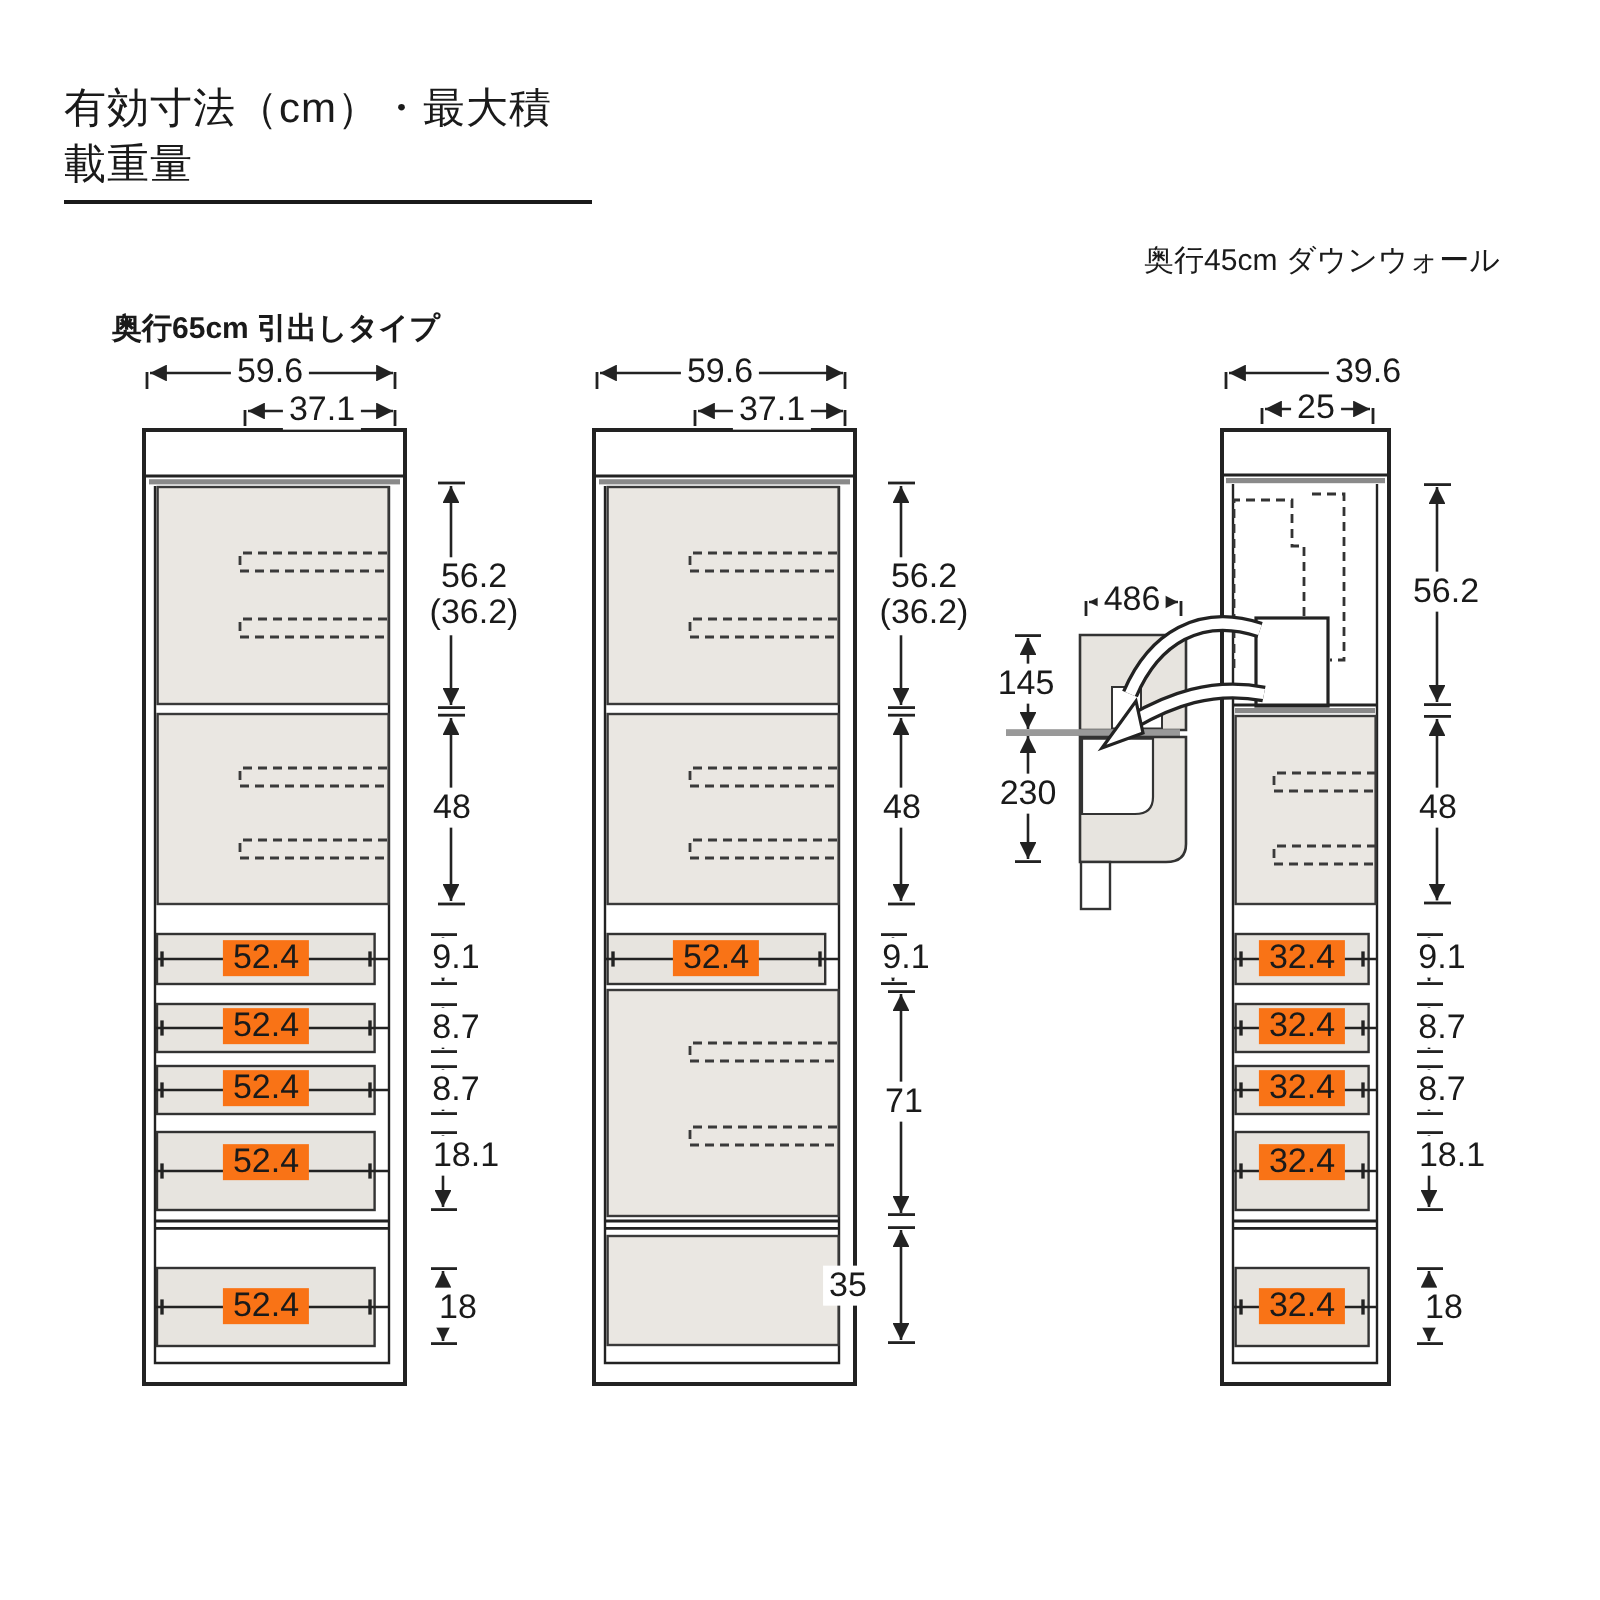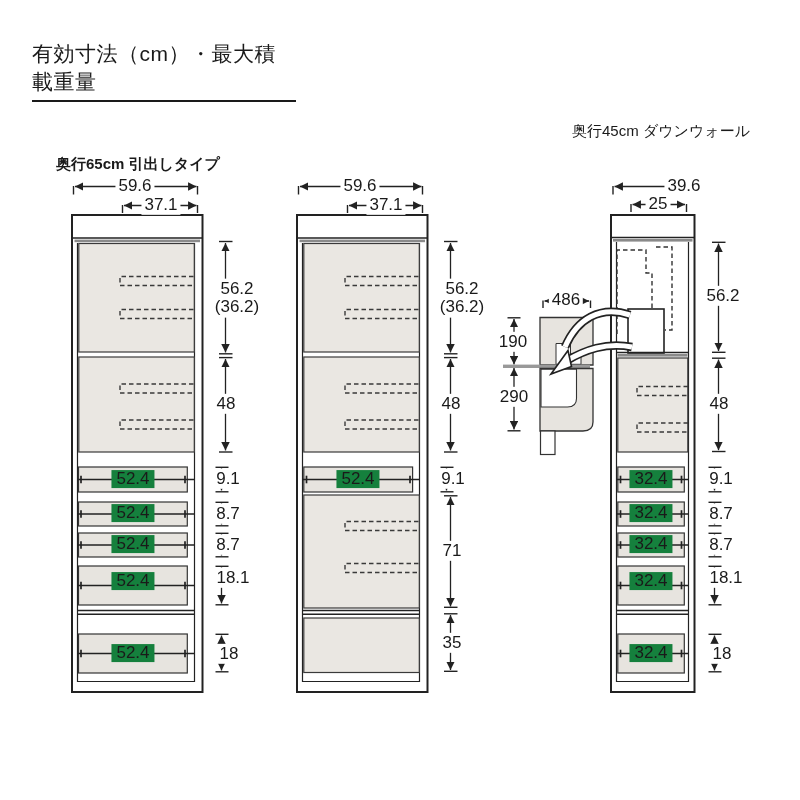--- a/index.html
+++ b/index.html
@@ -5,21 +5,21 @@
   html,body{margin:0;padding:0;background:#fff;}
   .canvas{position:relative;width:800px;height:800px;background:#fff;overflow:hidden;
           font-family:"Liberation Sans","DejaVu Sans",sans-serif;color:#1a1a1a;}
   .title{position:absolute;left:32px;top:40px;font-size:21px;font-weight:normal;
          letter-spacing:.5px;padding-bottom:4px;border-bottom:2.5px solid #1a1a1a;width:264px;}
   .hdr{position:absolute;top:121px;transform:translateX(-50%);font-size:15px;font-weight:700;white-space:nowrap;margin-top:34px;}
   .hdr3{position:absolute;top:118px;right:50px;font-size:15px;font-weight:400;line-height:26px;white-space:nowrap;}
   svg{position:absolute;left:0;top:0;}
   .n{position:absolute;transform:translate(-50%,-50%);background:#fff;font-size:17px;
      line-height:1.08;padding:1px 3px;white-space:nowrap;text-align:center;}
-  .nd{position:absolute;transform:translate(-50%,-50%);background:#15803d;font-size:17px;
+  .nd{position:absolute;transform:translate(-50%,-50%);background:#f97316;font-size:17px;
       line-height:1.05;padding:0 5px;white-space:nowrap;}
   .sec{fill:#eae7e2;stroke:#3a3a3a;stroke-width:1.2;}
   .dr{fill:#e7e4df;stroke:#333;stroke-width:1.2;}
   .dsh{fill:none;stroke:#3a3a3a;stroke-width:1.4;stroke-dasharray:4.5 3;}
   .dprof{fill:none;stroke:#333;stroke-width:1.4;stroke-dasharray:4.5 3;}
   .ln{stroke:#222;stroke-width:1.4;}
   .dl{stroke:#222;stroke-width:1.3;}
   .tk{stroke:#222;stroke-width:1.7;}
   .dim{stroke:#222;stroke-width:1.3;}
   .frame{fill:none;stroke:#222;stroke-width:1.2;}
@@ -268,34 +268,34 @@
   <div class="n" style="left:360px;top:186px">59.6</div>
   <div class="n" style="left:386px;top:205px">37.1</div>
   <div class="n" style="left:462px;top:298px">
     <div>56.2</div>
     <div>(36.2)</div>
   </div>
   <div class="n" style="left:451px;top:404px">48</div>
   <div class="nd" style="left:358px;top:479px">52.4</div>
   <div class="n" style="left:453px;top:479px">9.1</div>
   <div class="n" style="left:452px;top:551px">71</div>
-  <div class="n" style="left:452px;top:643px">35</div>
+  <div class="n" style="left:424px;top:643px">35</div>
 
   <div class="n" style="left:684px;top:186px">39.6</div>
   <div class="n" style="left:658px;top:204px">25</div>
   <div class="n" style="left:723px;top:296px">56.2</div>
   <div class="n" style="left:719px;top:404px">48</div>
   <div class="nd" style="left:651px;top:479px">32.4</div>
   <div class="nd" style="left:651px;top:513px">32.4</div>
   <div class="nd" style="left:651px;top:544px">32.4</div>
   <div class="nd" style="left:651px;top:581px">32.4</div>
   <div class="nd" style="left:651px;top:653px">32.4</div>
   <div class="n" style="left:721px;top:479px">9.1</div>
   <div class="n" style="left:721px;top:514px">8.7</div>
   <div class="n" style="left:721px;top:545px">8.7</div>
   <div class="n" style="left:726px;top:578px">18.1</div>
   <div class="n" style="left:722px;top:654px">18</div>
 
   <div class="n" style="left:566px;top:300px">486</div>
-  <div class="n" style="left:513px;top:342px">190</div>
-  <div class="n" style="left:514px;top:397px">290</div>
+  <div class="n" style="left:513px;top:342px">145</div>
+  <div class="n" style="left:514px;top:397px">230</div>
 
 </div>
 
 </body></html>

